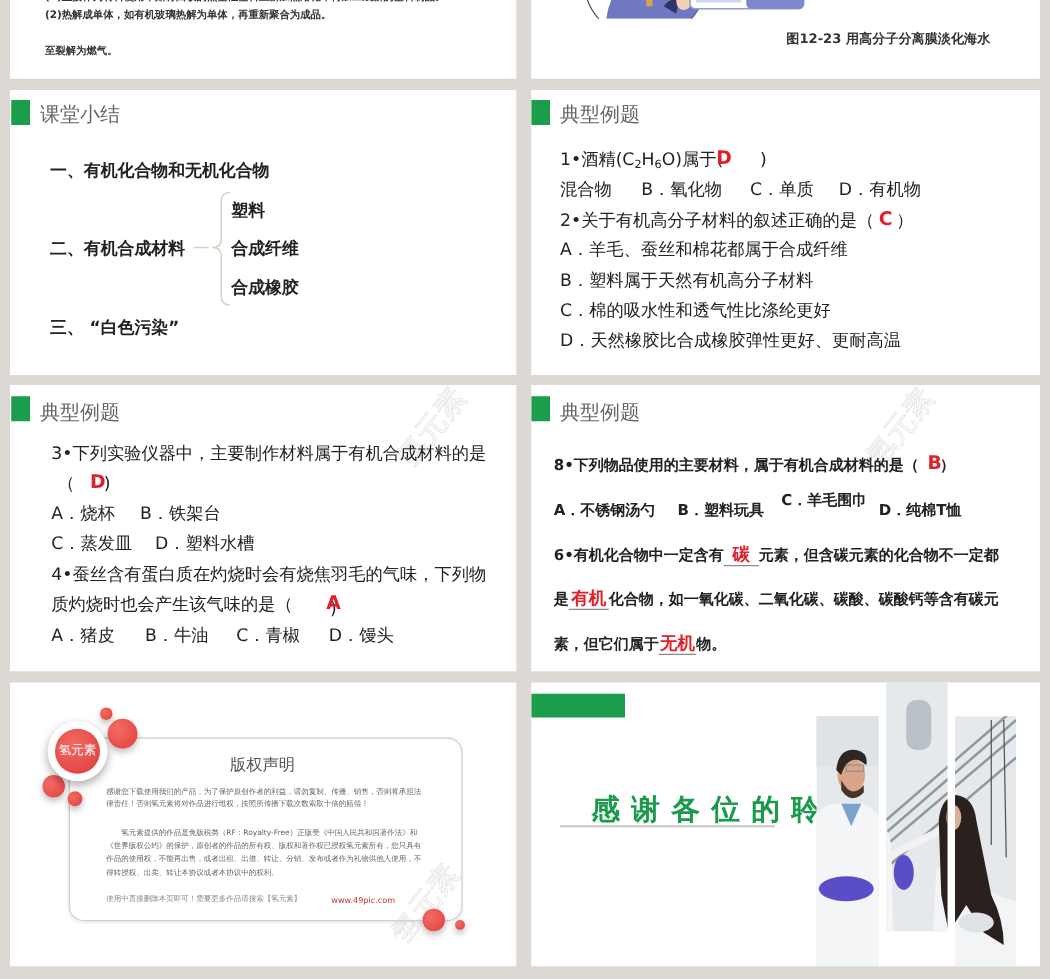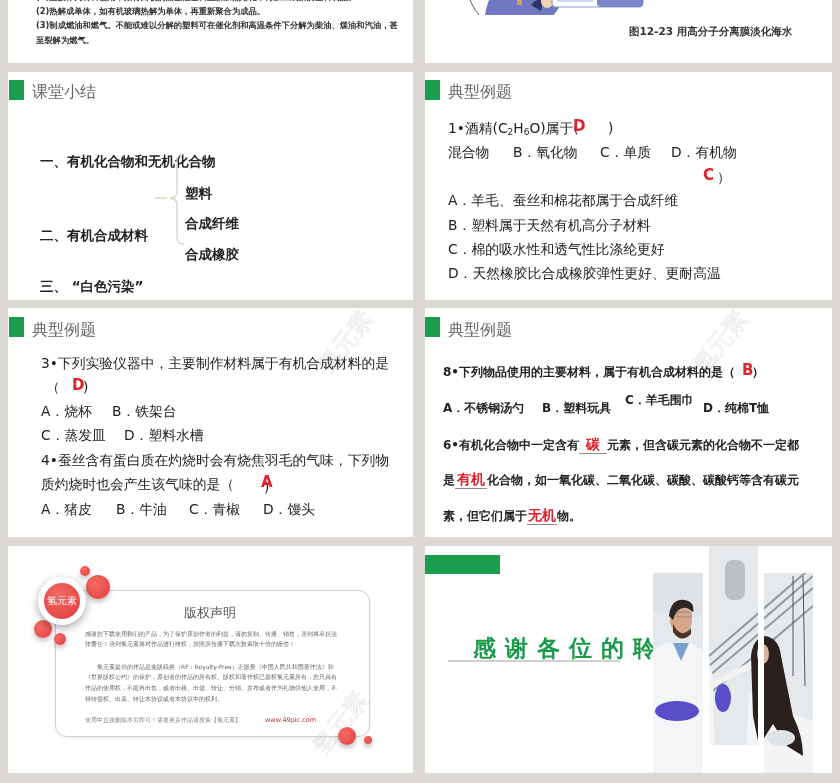--- a/index.html
+++ b/index.html
@@ -7,21 +7,21 @@
     width:840px; height:783px; position:relative; overflow:hidden;
     background:#dcd9d4;
     font-family:"DejaVu Sans", "Liberation Sans", sans-serif;
   }
   .slide { position:absolute; background:#ffffff; overflow:hidden; }
   .abs { position:absolute; white-space:nowrap; }
   .marker { position:absolute; width:15px; height:20px; background:#1a9e4b; }
   .stitle { font-size:16px; line-height:20px; color:#666666; }
   .s1line { font-size:8.3px; line-height:11px; font-weight:bold; color:#333333; }
   .caption { font-size:10.5px; line-height:13px; font-weight:bold; color:#333333;padding-left:24px; }
-  .item { font-size:13.5px; line-height:18px; font-weight:bold; color:#222222;margin-top:24px; }
+  .item { font-size:13.5px; line-height:18px; font-weight:bold; color:#222222; }
   .q14 { font-size:13.8px; line-height:18px; font-weight:normal; color:#222222; }
   .q12 { font-size:12px; line-height:16px; font-weight:bold; color:#222222; }
   .ans { color:#e0202a; font-weight:bold; }
   .ans15 { font-size:15px; }
   .ans14 { font-size:14px; color:#e0202a; font-weight:bold; }
   .q14 sub { font-size:9px; vertical-align:-2px; }
   .blank { display:inline-block; border-bottom:1px solid #8a8a8a; text-align:center; line-height:16px; }
   .wm {
     position:absolute; width:90px; height:30px; text-align:center;
     font-size:24px; line-height:30px; color:transparent;
@@ -43,21 +43,20 @@
     background:radial-gradient(circle at 40% 35%, #f26a63, #dd3b3b);
     color:#ffffff; font-size:10px; text-align:center; }
   .thanks-title { font-size:23px; line-height:22px; font-weight:bold; color:#1c9a4b; letter-spacing:9px;margin-left:25px; }
 </style>
 </head>
 <body>
 
 <div class="slide" style="left:8px;top:-165px;width:405px;height:228px">
   <div class="abs s1line" style="left:28px;top:157px">(1)直接作为材料使用，如将回收的热塑性塑料重新加热熔化，再加工成新的塑料制品。</div>
   <div class="abs s1line" style="left:28px;top:171px">(2)热解成单体，如有机玻璃热解为单体，再重新聚合为成品。</div>
-  <div class="abs s1line" style="left:28px;top:185px">(3)制成燃油和燃气。不能或难以分解的塑料可在催化剂和高温条件下分解为柴油、煤油和汽油，甚</div>
   <div class="abs s1line" style="left:28px;top:200px">至裂解为燃气。</div>
 </div>
 
 <div class="slide" style="left:425px;top:-165px;width:407px;height:228px">
   <svg class="abs" style="left:40px;top:100px" width="200" height="80" viewBox="0 0 200 80">
     <defs>
       <clipPath id="figCircleClip">
           <circle cx="51" cy="48" r="49"></circle>
         </clipPath>
     </defs>
@@ -73,21 +72,21 @@
     <rect x="132" y="10" width="46" height="62" rx="4" fill="#7e86cc"></rect>
     <line x1="92" y1="66" x2="128" y2="66" stroke="#cdd8ee" stroke-width="2"></line>
   </svg>
   <div class="abs caption" style="left:180px;top:190px">图12-23  用高分子分离膜淡化海水</div>
 </div>
 
 <div class="slide" style="left:8px;top:72px;width:405px;height:228px">
   <div class="marker" style="left:1px;top:8px"></div>
   <div class="abs stitle" style="left:24px;top:10px">课堂小结</div>
   <div class="abs item" style="left:32px;top:56px">一、有机化合物和无机化合物</div>
-  <div class="abs item" style="left:32px;top:130px">二、有机合成材料</div>
+  <div class="abs item" style="left:32px;top:118px">二、有机合成材料</div>
   <svg class="abs" style="left:145px;top:80px" width="32" height="94" viewBox="0 0 32 94">
     <path d="M2 46 L14 46" stroke="#d6d2c4" stroke-width="1.3" fill="none"></path>
     <path d="M31 2 Q24 2 24 9 L24 39 Q24 46 17 46 Q24 46 24 53 L24 85 Q24 92 31 92" stroke="#d6d2c4" stroke-width="1.3" fill="none"></path>
   </svg>
   <div class="abs item" style="left:177px;top:88px">塑料</div>
   <div class="abs item" style="left:177px;top:118px">合成纤维</div>
   <div class="abs item" style="left:177px;top:149px">合成橡胶</div>
   <div class="abs item" style="left:32px;top:181px">三、 “白色污染”</div>
 </div>
 
@@ -97,20 +96,21 @@
 
   <div class="abs q14" style="left:23px;top:47px"><span>1•酒精(C</span><sub>2</sub><span>H</span><sub>6</sub><span>O)属于(</span></div>
   <div class="abs q14 ans ans15" style="left:148px;top:45px">D</div>
   <div class="abs q14" style="left:183px;top:47px">)</div>
 
   <div class="abs q14" style="left:23px;top:71px">混合物</div>
   <div class="abs q14" style="left:88px;top:71px">B．氧化物</div>
   <div class="abs q14" style="left:175px;top:71px">C．单质</div>
   <div class="abs q14" style="left:246px;top:71px">D．有机物</div>
 
+  <div class="abs q14" style="left:23px;top:96px">2•关于有机高分子材料的叙述正确的是（</div>
   <div class="abs q14 ans ans15" style="left:278px;top:94px">C</div>
   <div class="abs q14" style="left:292px;top:96px">）</div>
 
   <div class="abs q14" style="left:23px;top:119px">A．羊毛、蚕丝和棉花都属于合成纤维</div>
   <div class="abs q14" style="left:23px;top:144px">B．塑料属于天然有机高分子材料</div>
   <div class="abs q14" style="left:23px;top:192px">D．天然橡胶比合成橡胶弹性更好、更耐高温</div>
   <div class="abs q14" style="left:23px;top:168px">C．棉的吸水性和透气性比涤纶更好</div>
 </div>
 
 <div class="slide" style="left:8px;top:308px;width:405px;height:229px">

